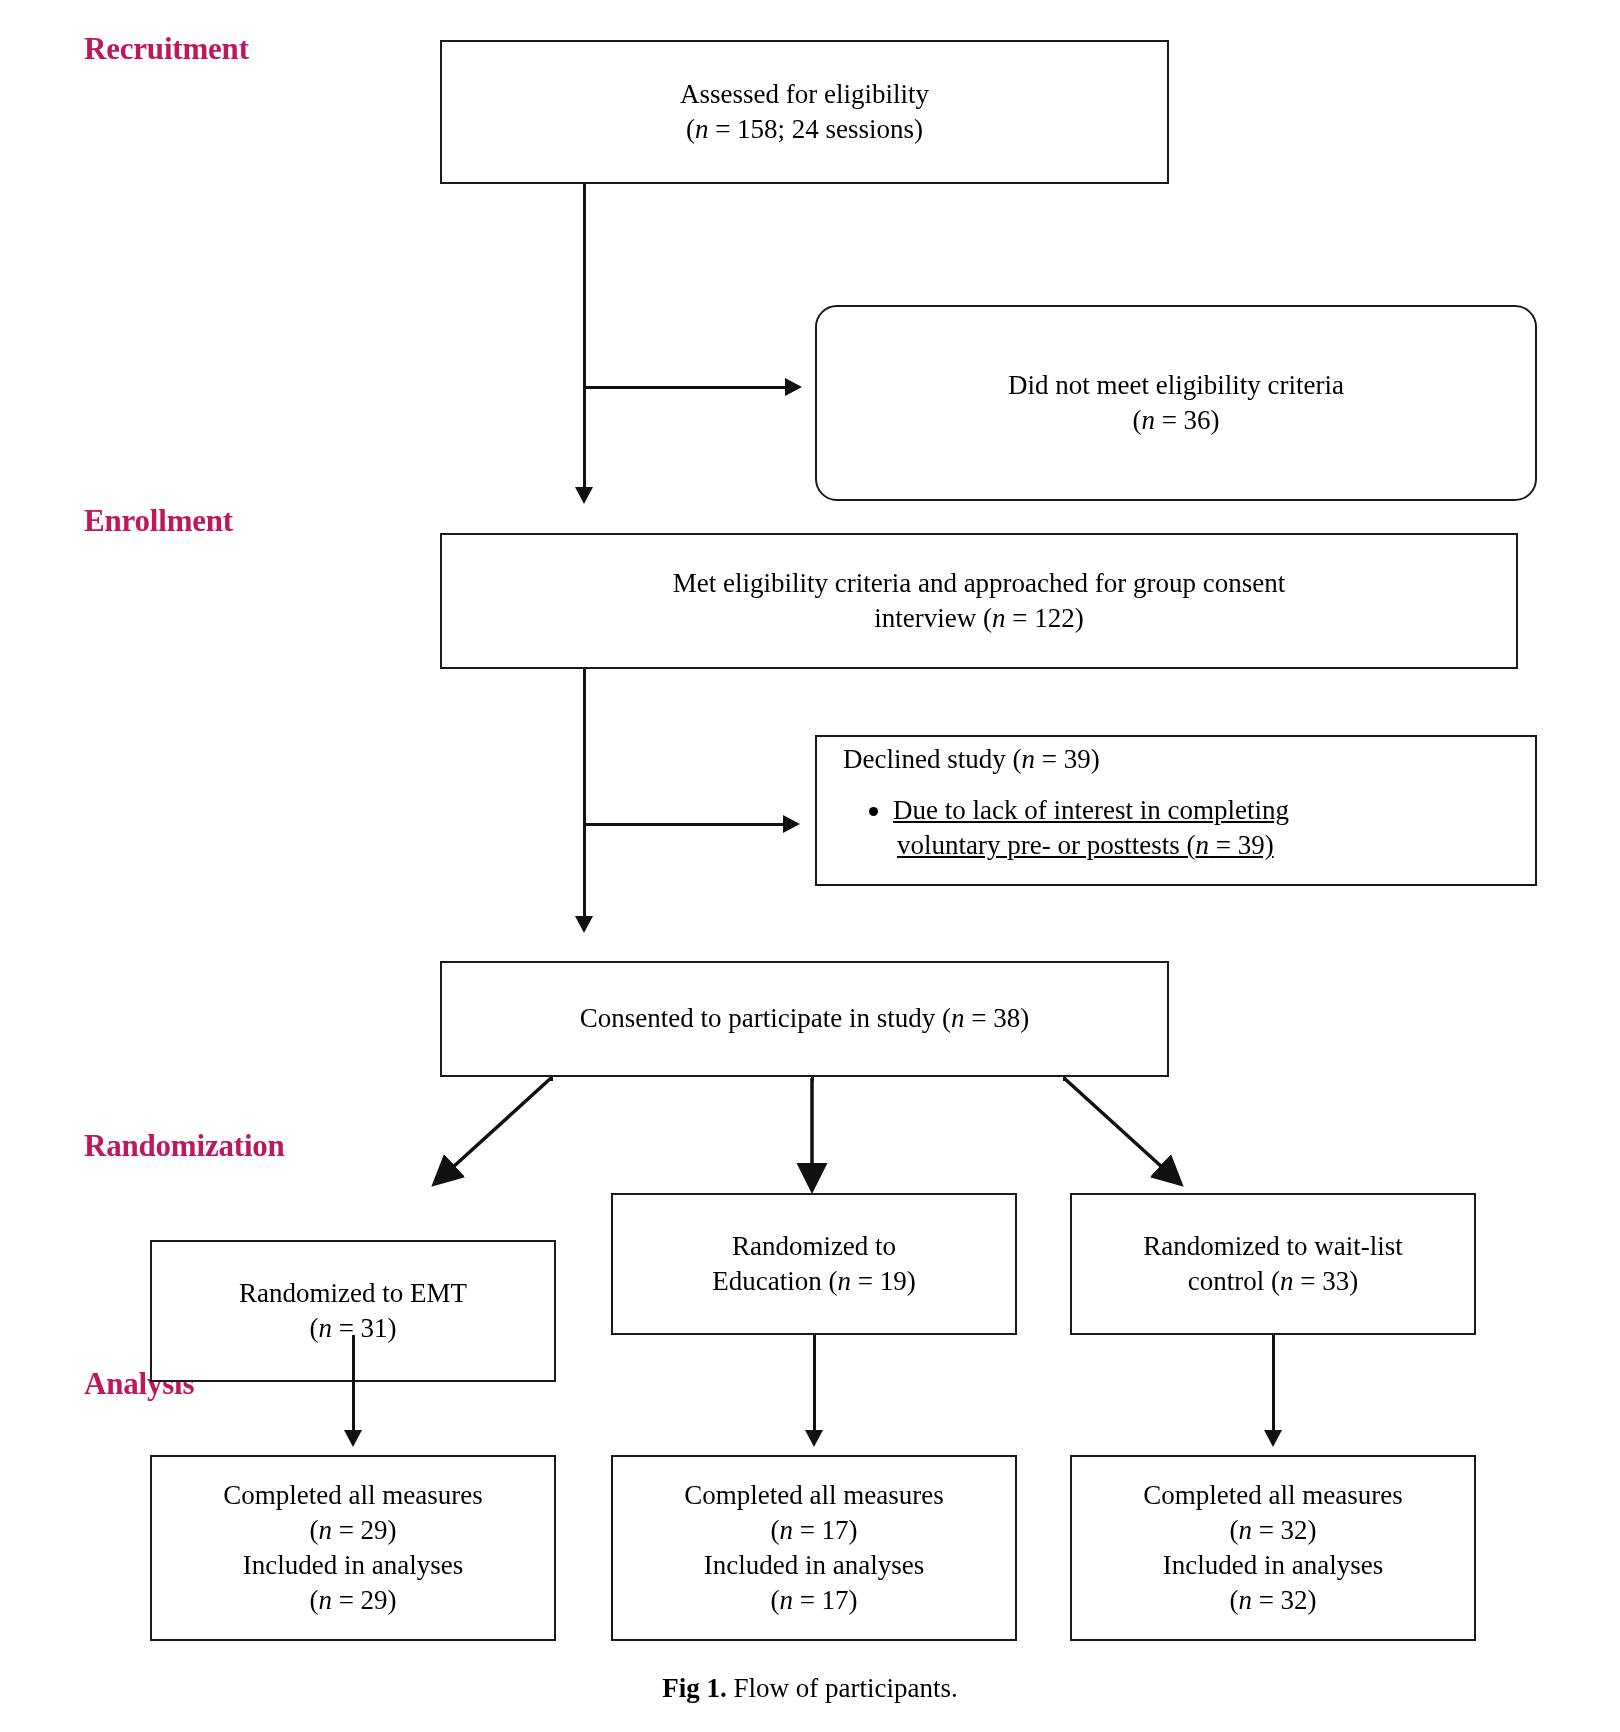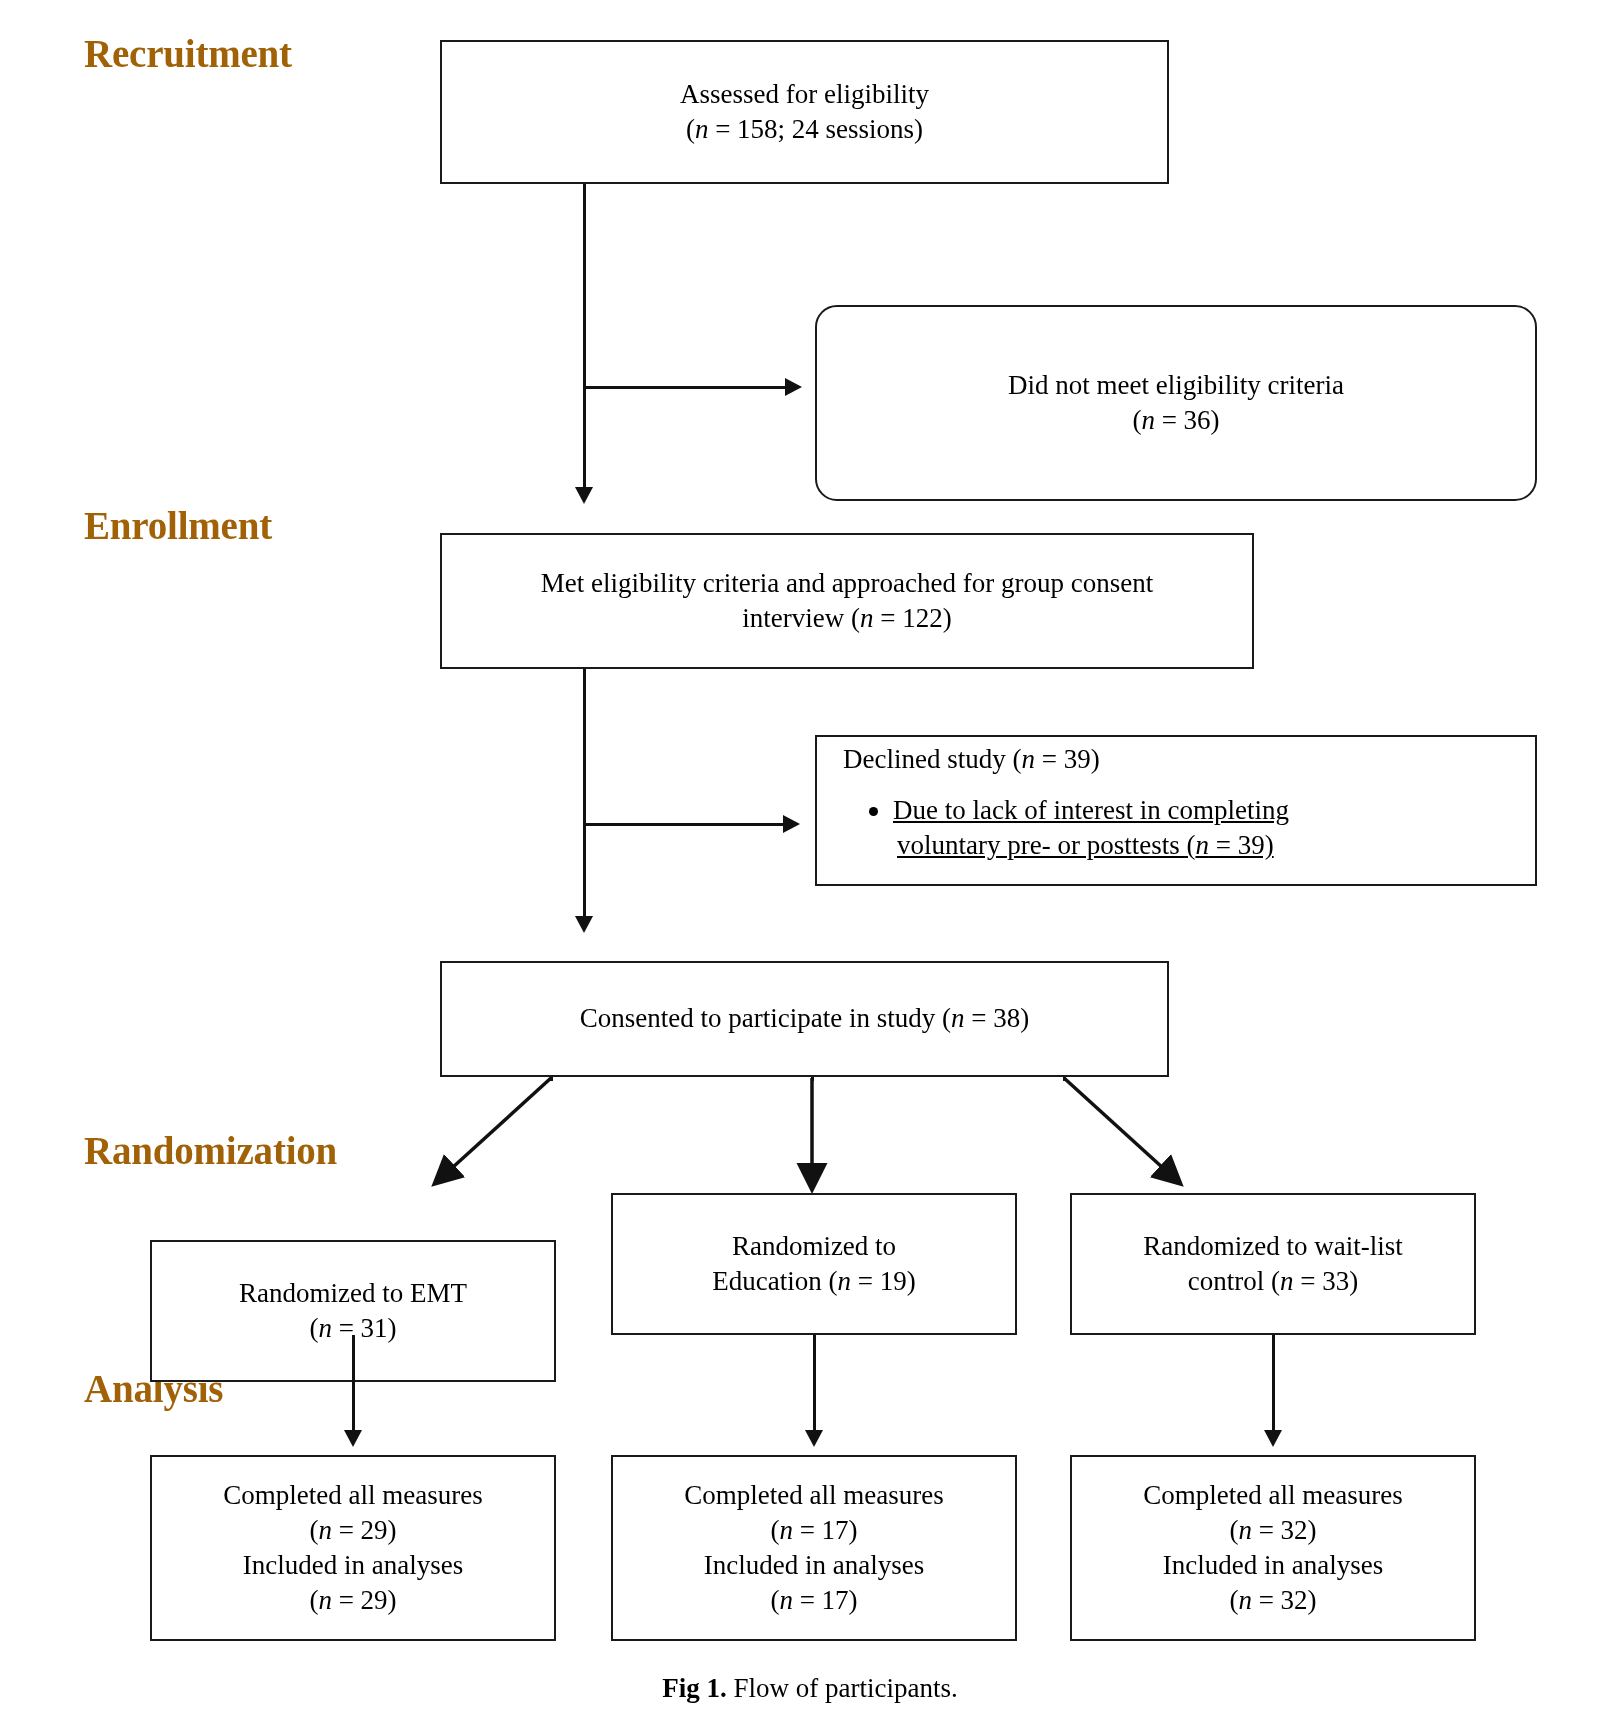--- a/index.html
+++ b/index.html
@@ -20,24 +20,24 @@
     position: relative;
     width: 1620px;
     height: 1732px;
   }
 
   
   .stage-label {
     position: absolute;
     font-family: "Liberation Serif", "DejaVu Serif", serif;
     font-weight: bold;
-    font-size: 39px;
+    font-size: 31px;
     letter-spacing: -0.2px;
     white-space: nowrap;
-    color: #a16207;
+    color: #be185d;
   }
 
   
   .box {
     position: absolute;
     box-sizing: border-box;
     border: 2.5px solid #1a1a1a;
     background: #ffffff;
     display: flex;
     align-items: center;
@@ -140,21 +140,21 @@
   <div class="hline" style="left:583px; top:386px; width:202px;"></div>
   <div class="arrow-right" style="left:785px; top:378px;"></div>
 
   <div class="box" style="left:815px; top:305px; width:722px; height:196px;border-radius:22px;">
     <div class="inner">
       <span class="ln">Did not meet eligibility criteria</span>
       <span class="ln"><span>(</span><span class="it">n</span><span> = 36)</span></span>
     </div>
   </div>
 
-  <div class="box" style="left:440px; top:533px; width:814px; height:136px;">
+  <div class="box" style="left:440px; top:533px; width:1078px; height:136px;">
     <div class="inner">
       <span class="ln">Met eligibility criteria and approached for group consent</span>
       <span class="ln"><span>interview (</span><span class="it">n</span><span> = 122)</span></span>
     </div>
   </div>
 
   <div class="vline" style="left:583px; top:669px; height:247px;"></div>
   <div class="arrow-down" style="left:575px; top:916px;"></div>
 
   <div class="hline" style="left:583px; top:823px; width:200px;"></div>

